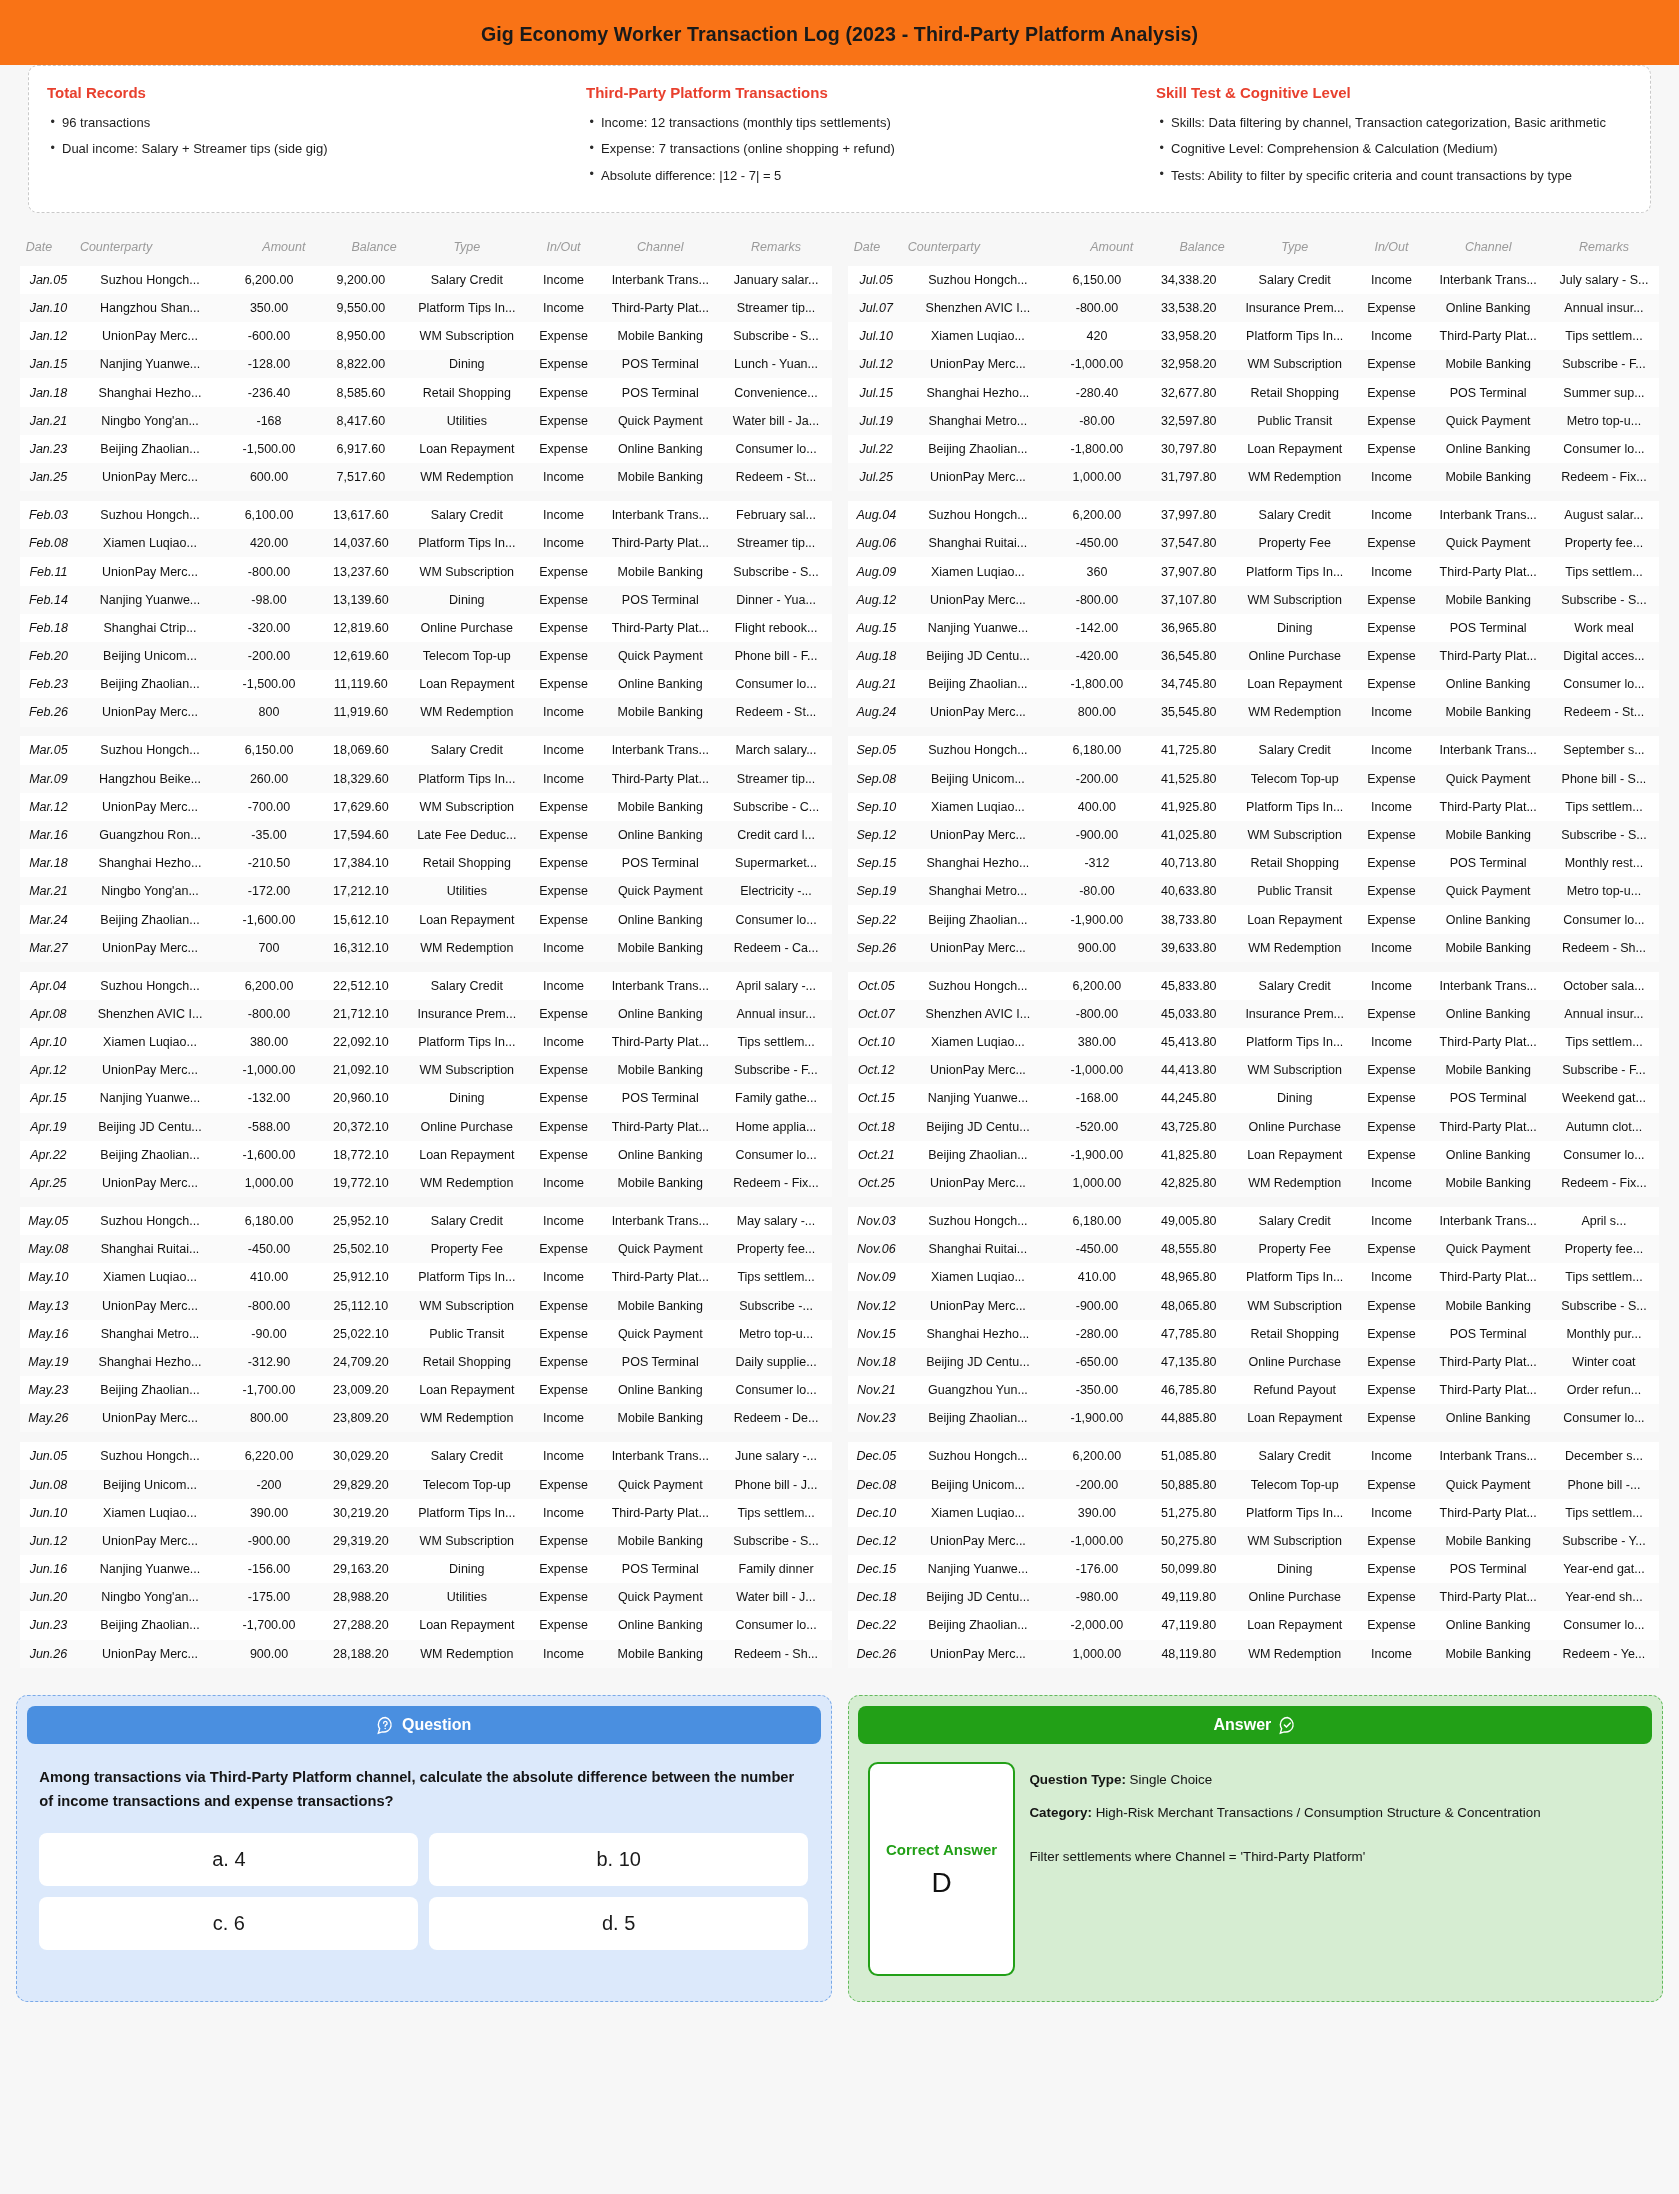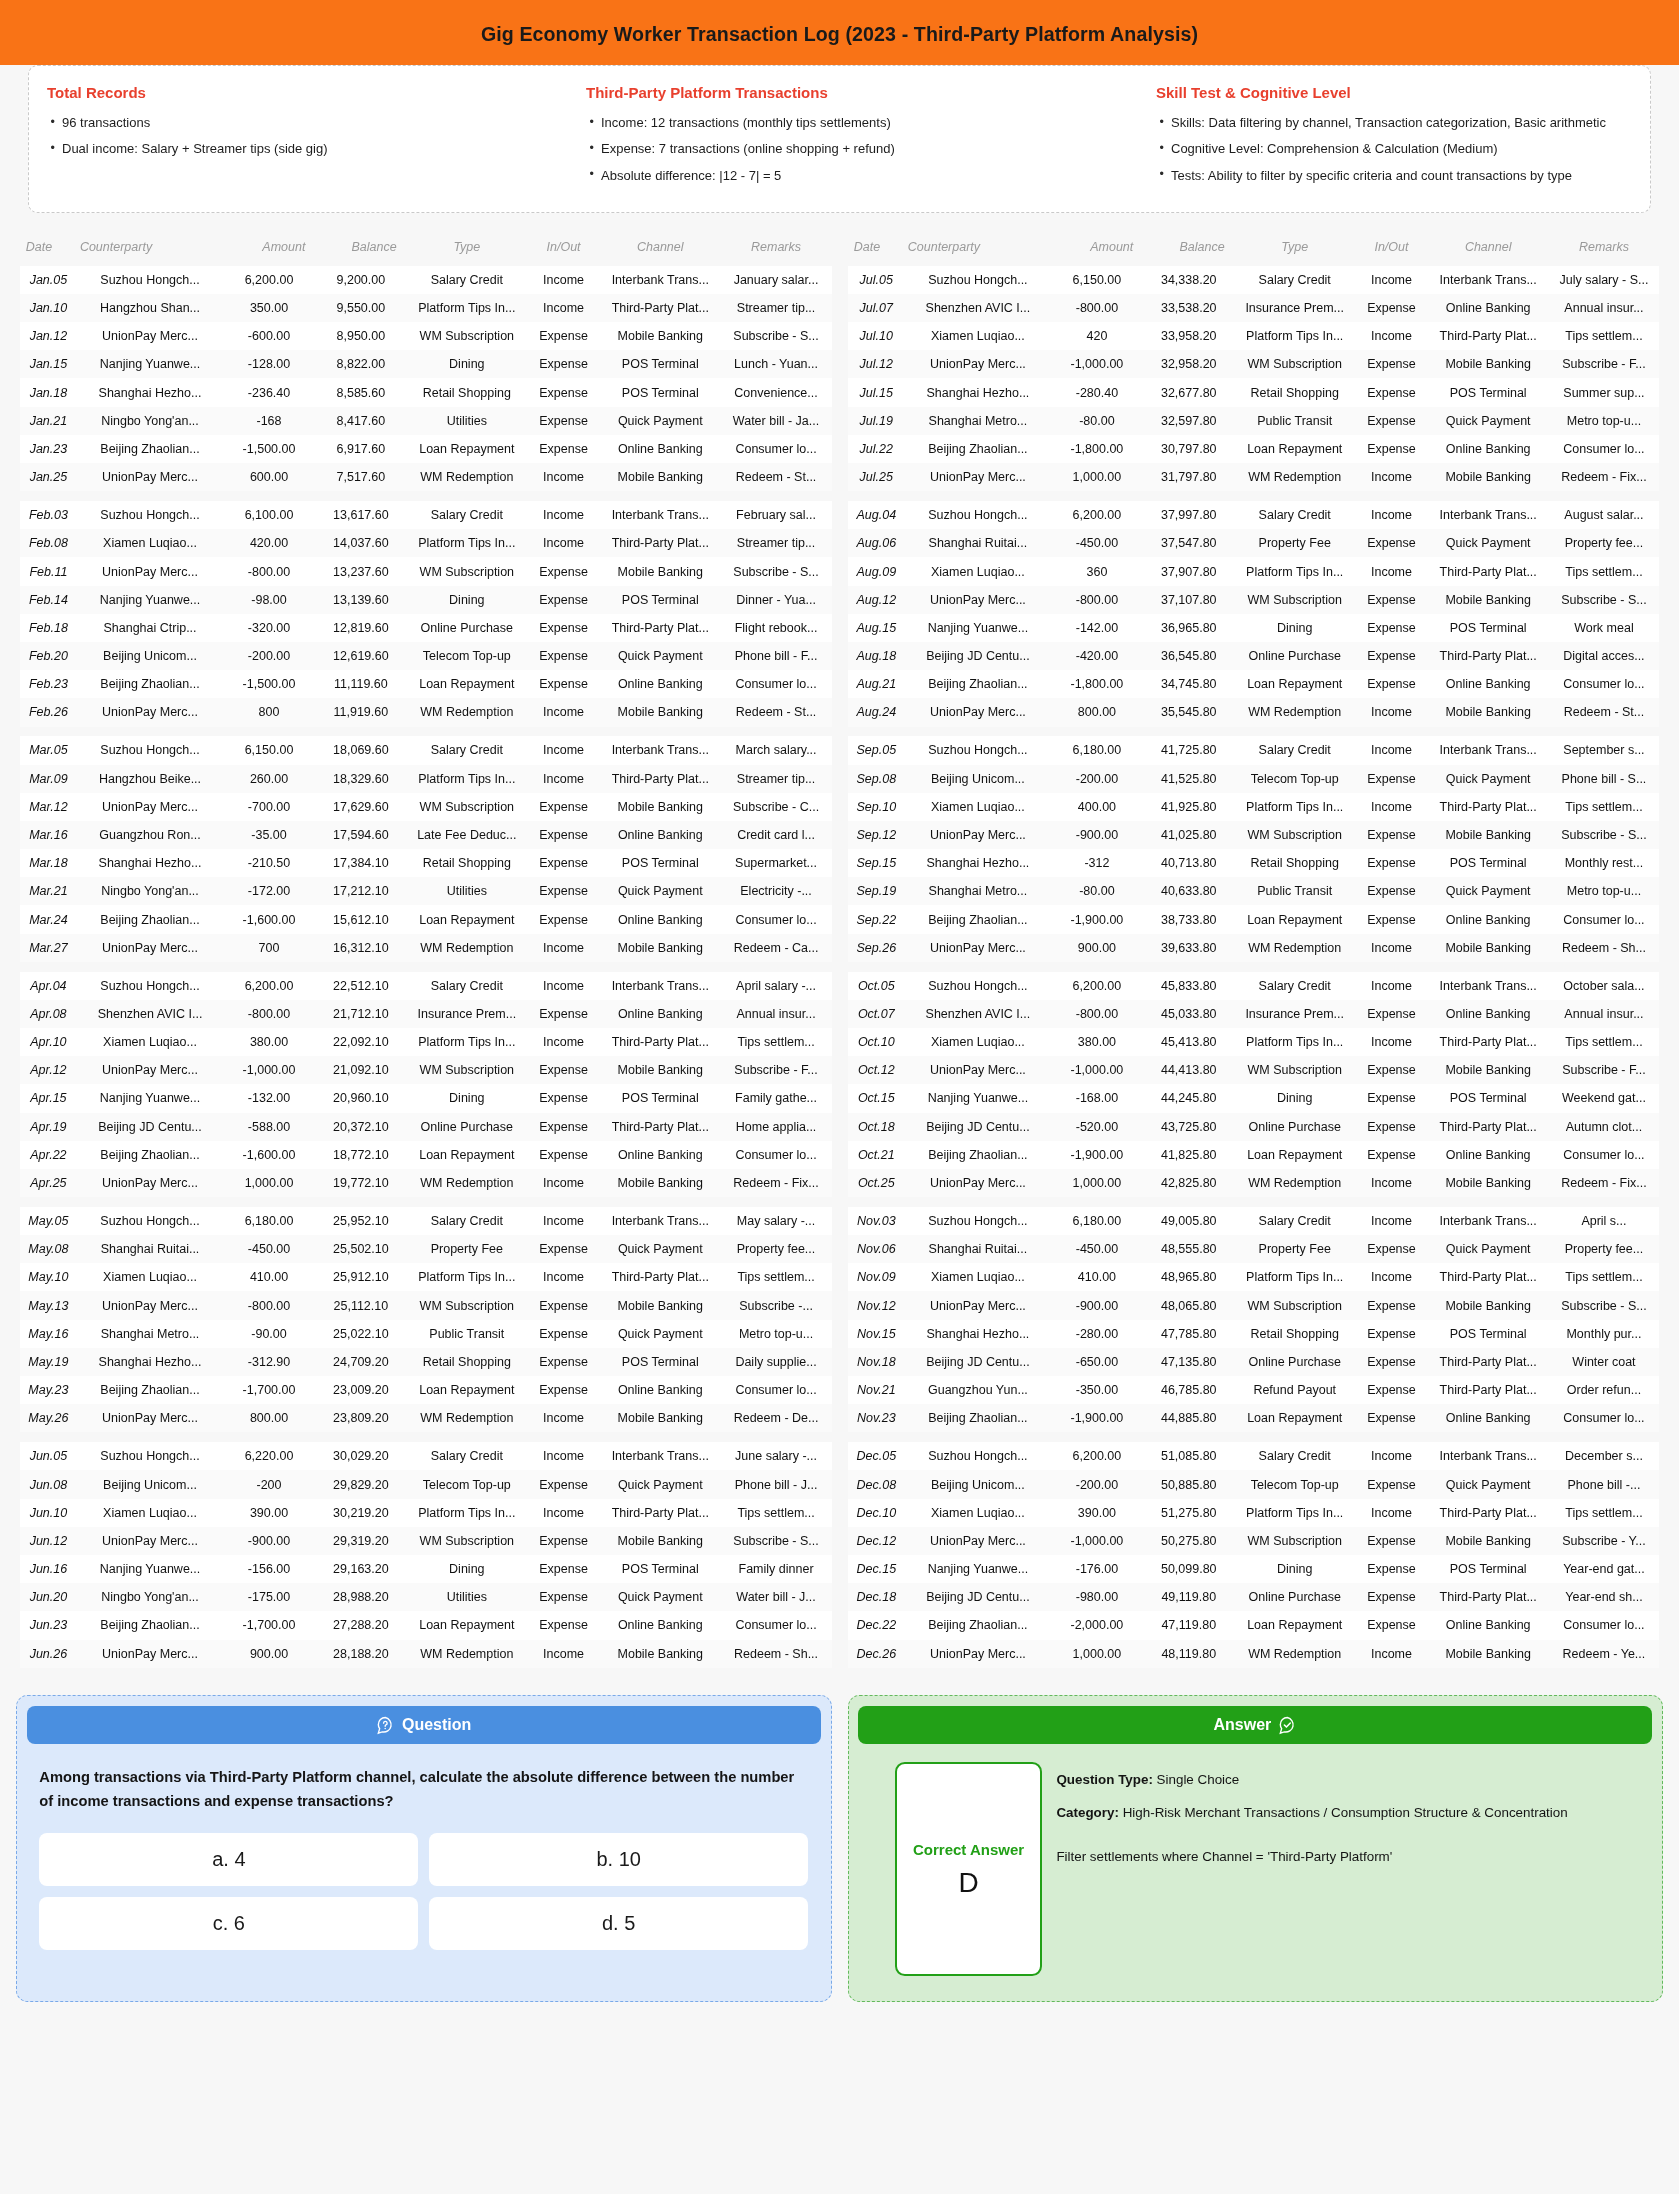--- a/index.html
+++ b/index.html
@@ -224,21 +224,20 @@
   .answer-badge {
     flex: 0 0 147px;
     background: #ffffff;
     border: 2.2px solid #22a017;
     border-radius: 9.8px;
     display: flex;
     flex-direction: column;
     align-items: center;
     justify-content: center;
     min-height: 214px;
-    margin-left: 27px;
   }
   .answer-badge .lbl {
     color: #22a017;
     font-size: 15px;
     font-weight: bold;
     margin-bottom: 11.6px;
   }
   .answer-badge .letter {
     font-size: 28px;
     color: #111;

